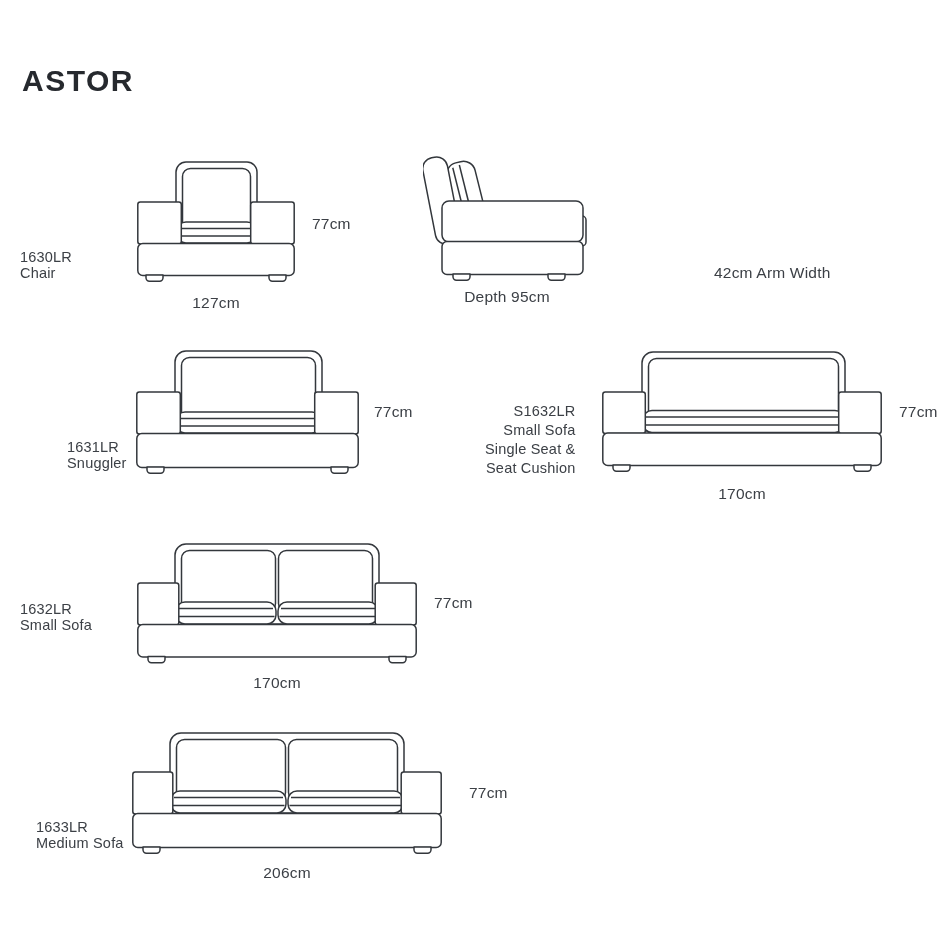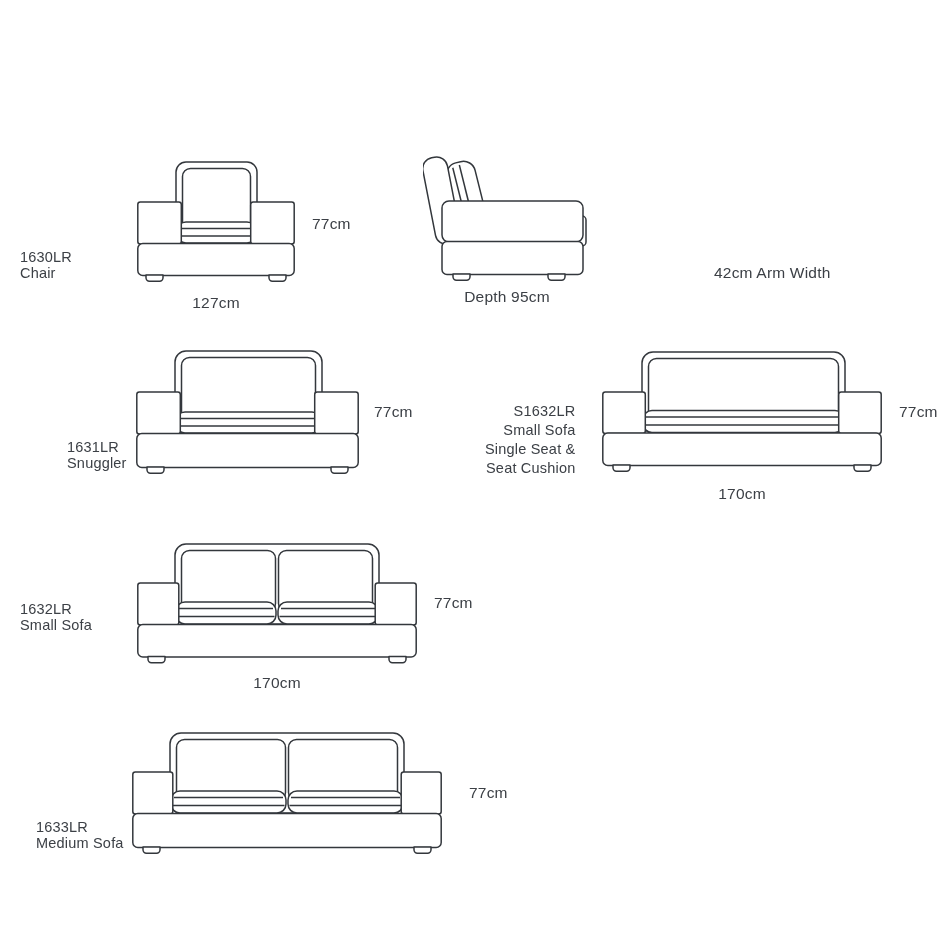--- a/index.html
+++ b/index.html
@@ -39,20 +39,21 @@
 <body>
 
 <div id="sheet">
 
   <svg width="0" height="0" style="position:absolute" aria-hidden="true">
     <defs>
       <path id="foot" d="M0,0 h17 v2.8 a3.4,3.4 0 0 1 -3.4,3.4 h-10.2 a3.4,3.4 0 0 1 -3.4,-3.4 z"></path>
     </defs>
   </svg>
 
+  <div class="abs title" style="left:22px;top:64px;">ASTOR</div>
 
   <div class="abs prod-label" style="left:20px;top:249px;">
     <div>1630LR</div>
     <div>Chair</div>
   </div>
 
   <svg class="abs" style="left:137px;top:161px;" width="158" height="122" viewBox="0 0 158 122">
     <g class="stroke" stroke-linejoin="round">
       <rect x="39" y="1" width="81" height="82" rx="10"></rect>
       <rect x="45.5" y="7.5" width="68" height="63" rx="8"></rect>
@@ -176,15 +177,16 @@
       <rect x="156" y="59" width="115" height="22" rx="9"></rect>
       <line x1="159" y1="65.5" x2="268" y2="65.5"></line>
       <line x1="157.5" y1="73.5" x2="269.5" y2="73.5"></line>
       <rect x="0.8" y="40" width="40" height="42" rx="2.5"></rect>
       <rect x="269.2" y="40" width="40" height="42" rx="2.5"></rect>
       <rect x="0.8" y="81.5" width="308.4" height="34" rx="5"></rect>
       <use href="#foot" x="11" y="115"></use>
       <use href="#foot" x="282" y="115"></use>
     </g>
   </svg>
+  <div class="abs dim center" style="left:132px;top:864px;width:310px;">206cm</div>
   <div class="abs dim" style="left:469px;top:784px;">77cm</div>
 
 </div>
 
 </body></html>

